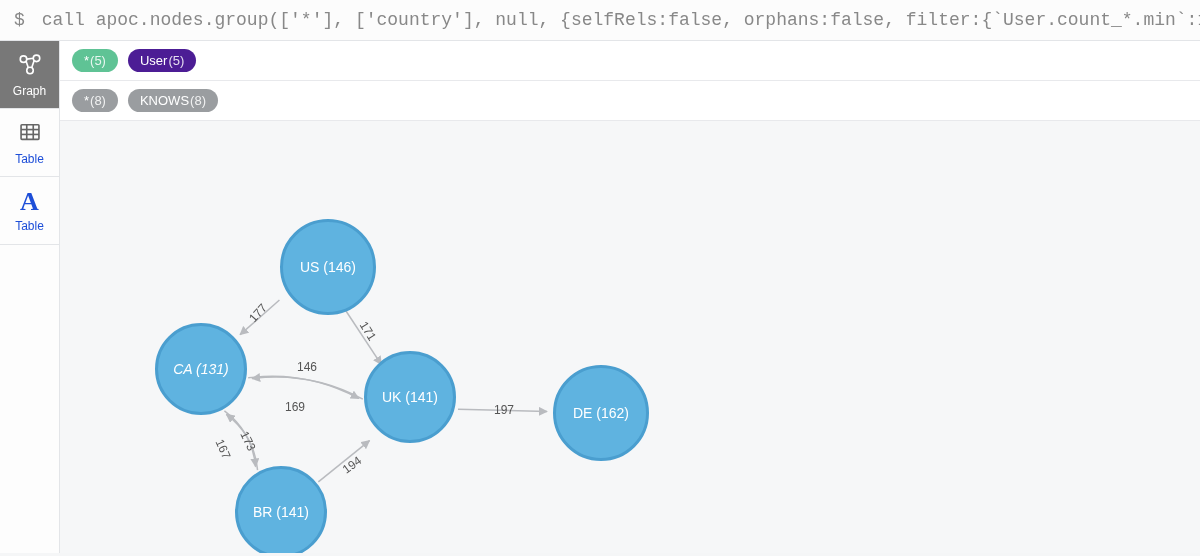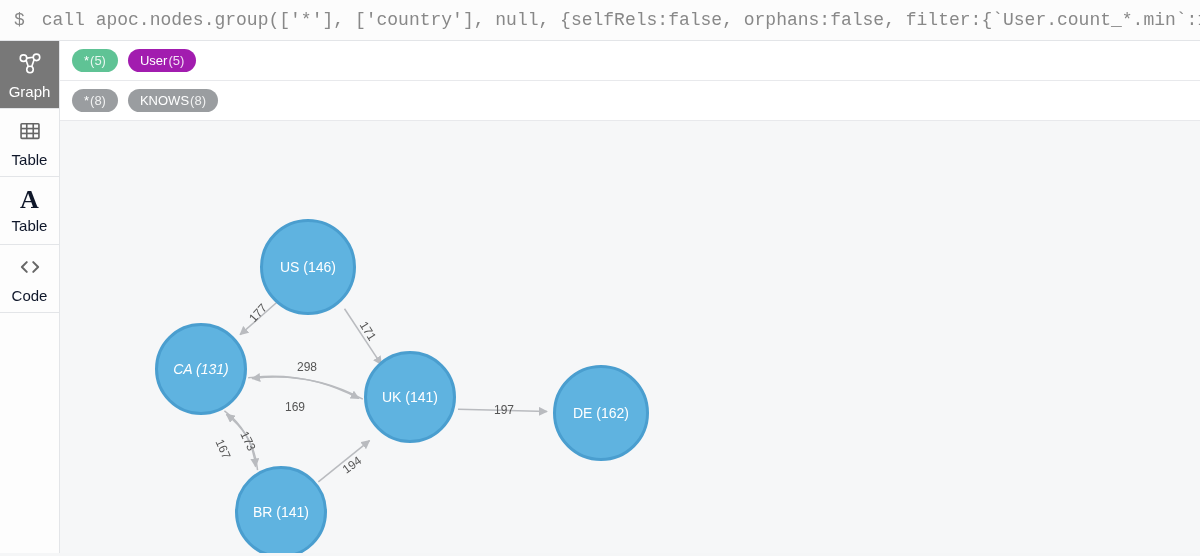--- a/index.html
+++ b/index.html
@@ -25,28 +25,28 @@
     flex-direction: column;
   }
   .side-tab {
     height: 68px;
     display: flex;
     flex-direction: column;
     align-items: center;
     justify-content: center;
     gap: 4px;
     font-size: 12px;
-    color: #0f172a;
+    color: #1d4ed8;
     border-bottom: 1px solid #e3e5e8;
     cursor: pointer;
   }
   .side-tab.active { background: #787878; color: #fff; }
   .side-tab.active svg path, .side-tab.active svg circle, .side-tab.active svg line, .side-tab.active svg rect { stroke: #fff; }
   .side-tab svg { width: 26px; height: 26px; }
-  .side-tab .lbl { font-size: 15px; }
+  .side-tab .lbl { font-size: 12px; }
   .side-tab.text-tab .glyph { font-family: Georgia, "Times New Roman", serif; font-size: 26px; font-weight: 600; line-height: 1; }
   .main { flex: 1; position: relative; background: #f6f7f8; overflow: hidden; }
   .label-bar {
     background: #fff;
     border-bottom: 1px solid #e8e9ec;
     padding: 8px 12px;
     display: flex;
     gap: 10px;
     align-items: center;
   }
@@ -54,21 +54,21 @@
   .pill {
     display: inline-flex;
     align-items: center;
     border-radius: 14px;
     padding: 4px 12px;
     font-size: 13px;
     color: #fff;
     cursor: pointer;
   }
   .pill.green { background: #5fc395; }
-  .pill.blue  { background: #a21caf; }
+  .pill.blue  { background: #4c1d95; }
   .pill.grey  { background: #9a9da0; }
   .pill .count { opacity: 0.85; margin-left: 1px; }
   .canvas { position: relative; width: 100%; height: 100%; }
   svg.graph { position: absolute; left: 0; top: 0; width: 100%; height: 100%; }
   .node {
     position: absolute;
     background: #5fb3e0;
     border: 3px solid #4a9ecf;
     border-radius: 50%;
     color: #fff;
@@ -121,29 +121,20 @@
           <line x1="12" y1="7" x2="12" y2="25"></line>
             <line x1="20" y1="7" x2="20" y2="25"></line>
         </svg>
       </span>
       <span class="lbl">Table</span>
     </div>
     <div class="side-tab text-tab">
       <span class="glyph">A</span>
       <span class="lbl">Table</span>
     </div>
-    <div class="side-tab">
-      <span>
-        <svg viewBox="0 0 32 32" fill="none" stroke="#666" stroke-width="2.5" stroke-linecap="round" stroke-linejoin="round">
-          <polyline points="12,10 6,16 12,22"></polyline>
-            <polyline points="20,10 26,16 20,22"></polyline>
-        </svg>
-      </span>
-      <span class="lbl">Code</span>
-    </div>
   </div>
 
   <div class="main">
     <div class="label-bar">
       <span class="pill green">
         <span>*</span>
           <span class="count">(5)</span>
       </span>
       <span class="pill blue">
         <span>User</span>
@@ -173,30 +164,30 @@
             <path d="M 284.5297372913588 187.73863395786654 L 321.36907321698686 243.5918206838188" fill="none" stroke="#b9bbbf" stroke-width="1.5" marker-end="url(#arrow)"></path>
             <path d="M 188.18551484234933 256.80495253039055 Q 246.8357940804652 249.43855891201935 298.8823589207882 277.4613014254102" fill="none" stroke="#b9bbbf" stroke-width="1.5" marker-end="url(#arrow)"></path>
             <path d="M 302.81448515765067 278.19504746960945 Q 250.76792031732768 250.17230495621862 192.11764107921178 257.5386985745898" fill="none" stroke="#b9bbbf" stroke-width="1.5" marker-end="url(#arrow)"></path>
             <path d="M 164.43511920382068 289.8902755768295 Q 192.24153374308273 310.9193287498511 195.61195419586093 345.6188681251014" fill="none" stroke="#b9bbbf" stroke-width="1.5" marker-end="url(#arrow)"></path>
             <path d="M 197.56488079617932 349.1097244231705 Q 194.19446034340112 314.41018504792015 166.38804580413907 293.3811318748986" fill="none" stroke="#b9bbbf" stroke-width="1.5" marker-end="url(#arrow)"></path>
             <path d="M 258.36839162997103 360.87354473242647 L 309.51757573419803 319.636993206538" fill="none" stroke="#b9bbbf" stroke-width="1.5" marker-end="url(#arrow)"></path>
             <path d="M 397.9835615307613 288.2561141761979 L 487.0184932778935 290.58687155177734" fill="none" stroke="#b9bbbf" stroke-width="1.5" marker-end="url(#arrow)"></path>
           </g>
       </svg>
       <div id="nodes">
-          <div class="node" style="left: 248px; top: 146px; width: 96px; height: 96px;">US (146)</div>
+          <div class="node" style="left: 268px; top: 146px; width: 96px; height: 96px;">US (146)</div>
           <div class="node" style="left: 141px; top: 248px; width: 92px; height: 92px; font-style: italic;">CA (131)</div>
           <div class="node" style="left: 350px; top: 276px; width: 92px; height: 92px;">UK (141)</div>
           <div class="node" style="left: 221px; top: 391px; width: 92px; height: 92px;">BR (141)</div>
           <div class="node" style="left: 541px; top: 292px; width: 96px; height: 96px; text-align: center;">DE (162)</div>
         </div>
       <div id="edgelabels">
           <div class="edge-label" style="left: 198px; top: 192px; transform: translate(-50%, -50%) rotate(-48deg);">177</div>
           <div class="edge-label" style="left: 308px; top: 210px; transform: translate(-50%, -50%) rotate(58deg);">171</div>
-          <div class="edge-label" style="left: 247px; top: 246px;">298</div>
+          <div class="edge-label" style="left: 247px; top: 246px;">146</div>
           <div class="edge-label" style="left: 235px; top: 286px; text-align: right;">169</div>
           <div class="edge-label" style="left: 163px; top: 328px; transform: translate(-50%, -50%) rotate(66deg);">167</div>
           <div class="edge-label" style="left: 188px; top: 320px; transform: translate(-50%, -50%) rotate(64deg);">173</div>
           <div class="edge-label" style="left: 292px; top: 344px; transform: translate(-50%, -50%) rotate(-36deg);">194</div>
           <div class="edge-label" style="left: 444px; top: 289px; text-align: right;">197</div>
         </div>
     </div>
   </div>
 </div>
 

